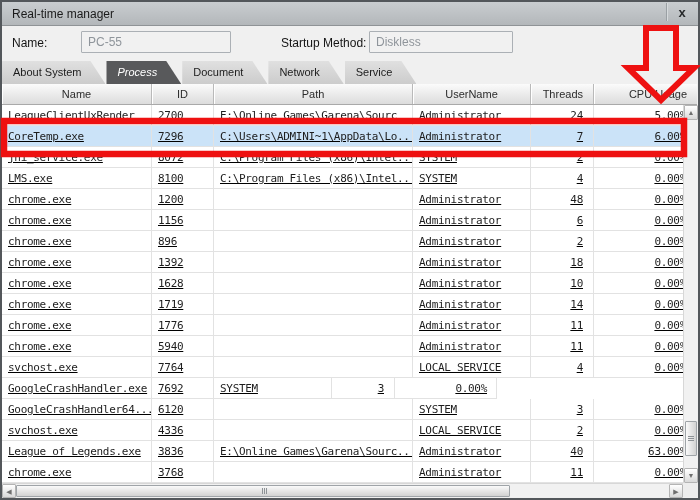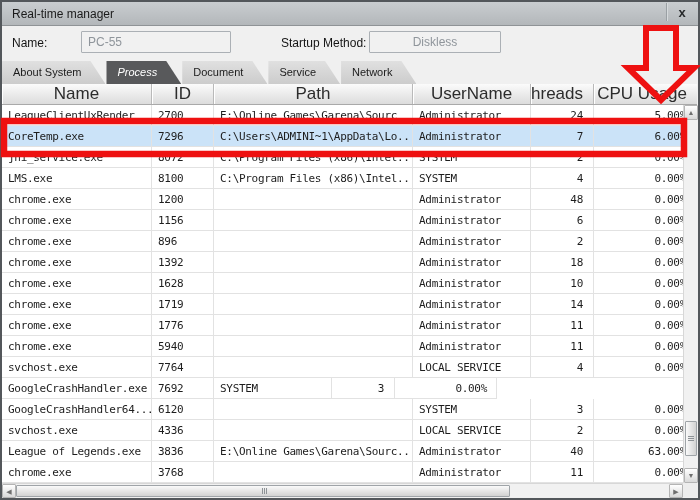--- a/index.html
+++ b/index.html
@@ -22,39 +22,39 @@
   
   .formbar{position:absolute;left:2px;top:27px;right:2px;height:33px;}
   .flabel{position:absolute;font-size:12px;color:#141414;top:9px;}
   .flabel.name{left:10px;}
   .flabel.startup{left:279px;}
   .finput{
     position:absolute;top:4px;height:22px;font-family:"Liberation Sans",sans-serif;font-size:12px;
     color:#8f959b;background:#f1f1f1;border:1px solid #abb0b5;border-radius:1px;padding:0 6px;outline:none;
   }
   .finput.name{left:79px;width:150px;}
-  .finput.startup{left:367px;width:132px;text-align:center;}
+  .finput.startup{left:367px;width:144px;}
   
   .tabbar{position:absolute;left:2px;top:61px;right:2px;height:23px;display:flex;align-items:flex-end;text-align:right;}
   .tab{
     height:23px;line-height:23px;font-size:11px;color:#1c1c1c;
     padding:0 24px 0 11px;margin-right:1px;
     background:linear-gradient(#e0e0e0,#cccccc);
     clip-path:polygon(0 0,calc(100% - 15px) 0,100% 100%,0 100%);
     white-space:nowrap;cursor:default;
   }
   .tab.active{background:var(--tab-active-bg,#58595b);color:var(--tab-active-text,#ffffff);font-style:italic;}
   
   .thead{position:absolute;left:2px;top:84px;width:695px;height:21px;display:flex;
     background:linear-gradient(#fbfbfb,#dcdcdc);border-bottom:1px solid #a9a9a9;}
   .hcell{
-    height:100%;font-size:17px;color:#2c2c2c;display:flex;align-items:center;justify-content:center;
+    height:100%;font-size:11px;color:#2c2c2c;display:flex;align-items:center;justify-content:center;
     border-right:1px solid #b9b9b9;box-shadow:inset 1px 0 0 #ffffff;white-space:nowrap;overflow:hidden;
   }
-  .tbody{position:absolute;left:2px;top:105px;width:695px;height:378px;background:#ffffff;overflow:hidden;}
+  .tbody{position:absolute;left:2px;top:105px;width:695px;height:378px;background:#ffffff;overflow:hidden;text-decoration:underline;}
   .trow{display:flex;height:21px;background:#ffffff;}
   .trow.selected{background:var(--selection-blue,#cbe3f8);}
   .tcell{
     height:100%;font-family:"DejaVu Sans Mono","Liberation Mono",monospace;font-size:11px;letter-spacing:-0.3px;color:#1d1d1d;
     border-right:1px solid #e2e2e2;border-bottom:1px solid #e2e2e2;
     display:flex;align-items:center;white-space:nowrap;overflow:hidden;padding:0 6px;
   }
   .c0{width:150px;}
   .c1{width:62px;}
   .c2{width:199px;}
@@ -98,22 +98,22 @@
     <span class="flabel name">Name:</span>
     <input class="finput name" type="text" value="PC-55" style="">
     <span class="flabel startup">Startup Method:</span>
     <input class="finput startup" type="text" value="Diskless" style="">
   </div>
 
   <div class="tabbar">
       <div class="tab">About System</div>
       <div class="tab active">Process</div>
       <div class="tab">Document</div>
+      <div class="tab">Network</div>
       <div class="tab">Service</div>
-      <div class="tab">Network</div>
     </div>
 
   <div class="thead">
       <div class="hcell c0">Name</div>
       <div class="hcell c1">ID</div>
       <div class="hcell c2">Path</div>
       <div class="hcell c3">UserName</div>
       <div class="hcell c4">Threads</div>
       <div class="hcell c5">CPU Usage</div>
     </div>

